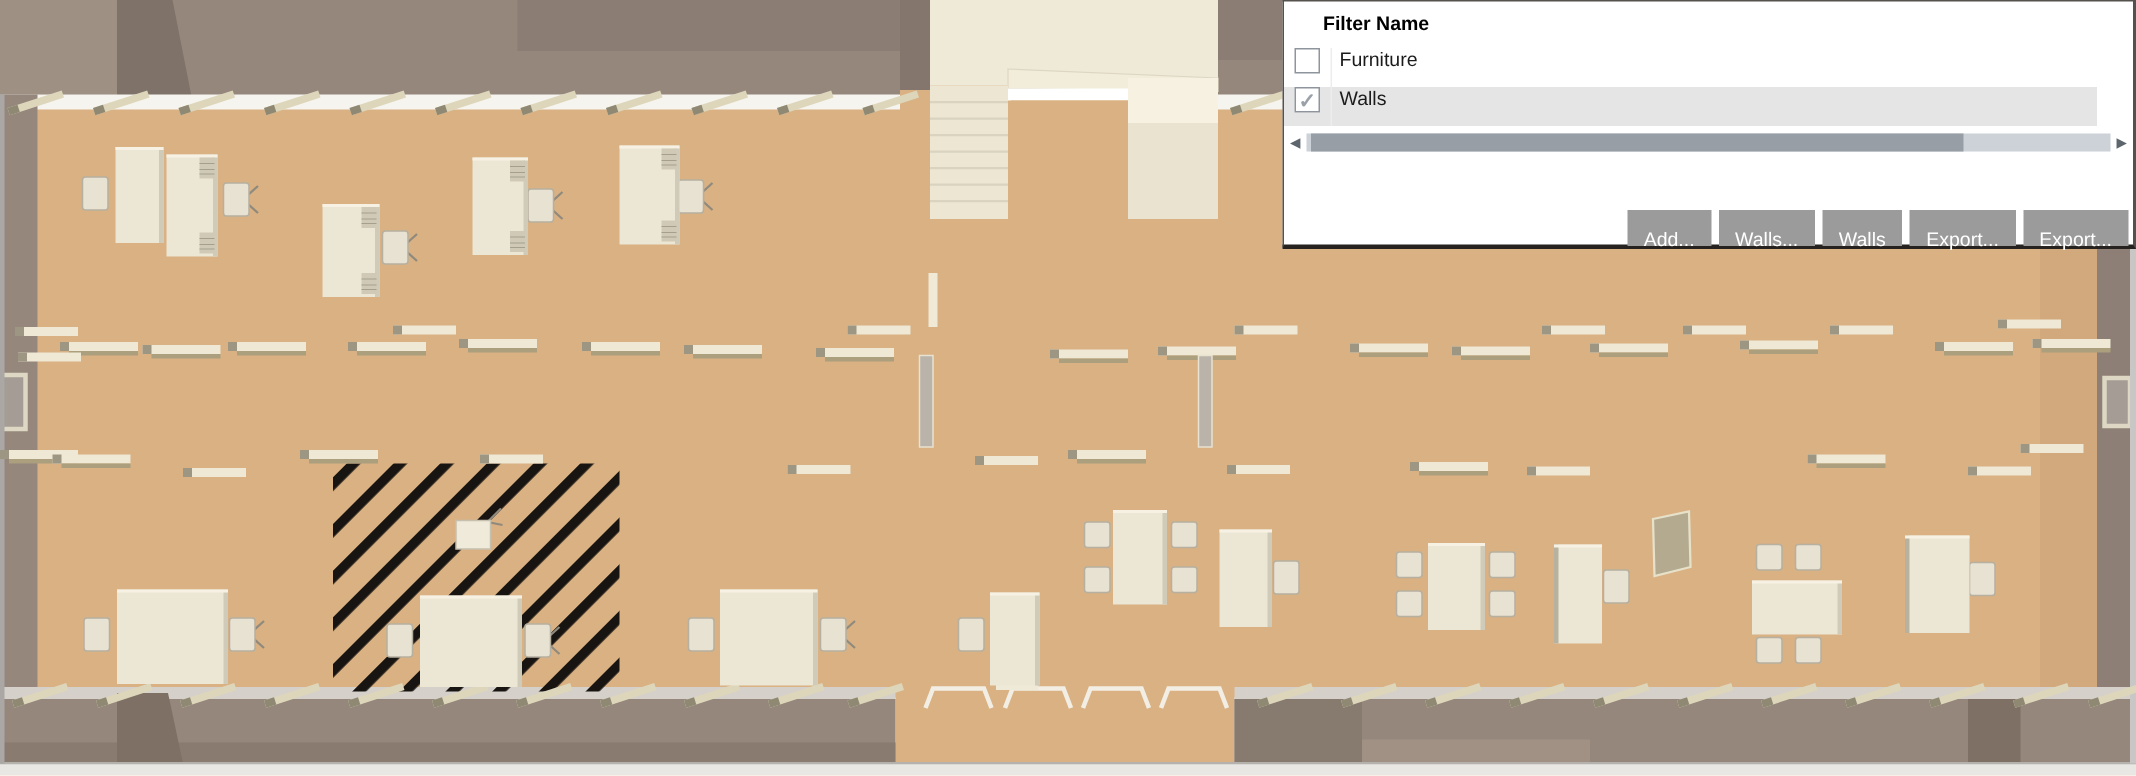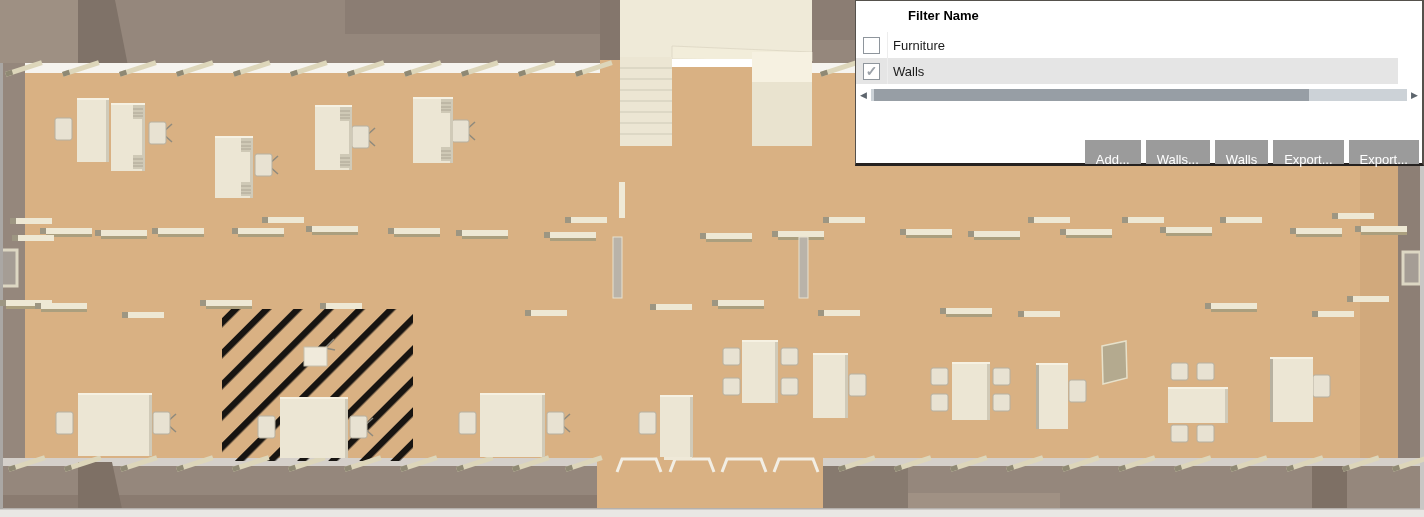--- a/index.html
+++ b/index.html
@@ -25,24 +25,24 @@
   .slight{fill:#ddd6ba;}
   .slight-cap{fill:#8f8974;}
   .tread{stroke:#d9d3c0;stroke-width:1.5;}
   .legs{stroke:#8f8a7d;stroke-width:1.5;fill:none;}
   .vent{fill:#cfc9b6;}
   .ventlines{stroke:#a59f8e;stroke-width:0.8;}
   
   .dialog{position:absolute;left:855px;top:0;width:569px;height:166px;background:#ffffff;
           box-sizing:border-box;border-left:1px solid #55514c;border-top:1px solid #55514c;
           border-right:2px solid #55514c;border-bottom:3px solid #262220;}
-  .dlg-title{height:24px;padding:7px 0 0 52px;font-size:13px;font-weight:700;color:#000;}
+  .dlg-title{height:24px;padding:7px 0 0 26px;font-size:13px;font-weight:700;color:#000;}
   .dlg-rows{position:relative;}
   .dlg-rows::before{content:"";position:absolute;left:31px;top:0;bottom:0;width:1px;background:#ededed;}
-  .filter-row{height:26px;display:flex;align-items:center;}
+  .filter-row{height:26px;display:flex;}
   .filter-row.selected{background:var(--selection-highlight);margin-right:24px;}
   .cbx{width:17px;height:17px;margin-left:7px;background:#fff;border:1px solid #8e959c;
        box-sizing:border-box;display:flex;align-items:center;justify-content:center;
        font-size:14px;font-weight:700;color:#9ba1a8;line-height:14px;}
   .filter-label{margin-left:13px;font-size:13px;color:#1b1b1b;}
   .dlg-scroll{margin-top:3px;height:16px;display:flex;align-items:center;padding:0 2px;}
   .scroll-arrow{width:11px;text-align:center;font-size:9px;color:#5d656d;cursor:default;}
   .scroll-track{flex:1;height:12px;background:#ccd2d7;margin:0 2px;position:relative;}
   .scroll-thumb{position:absolute;left:3px;top:0;width:435px;height:12px;background:#979ea5;}
   .dlg-buttons{position:absolute;right:3px;top:139px;display:flex;gap:5px;}

